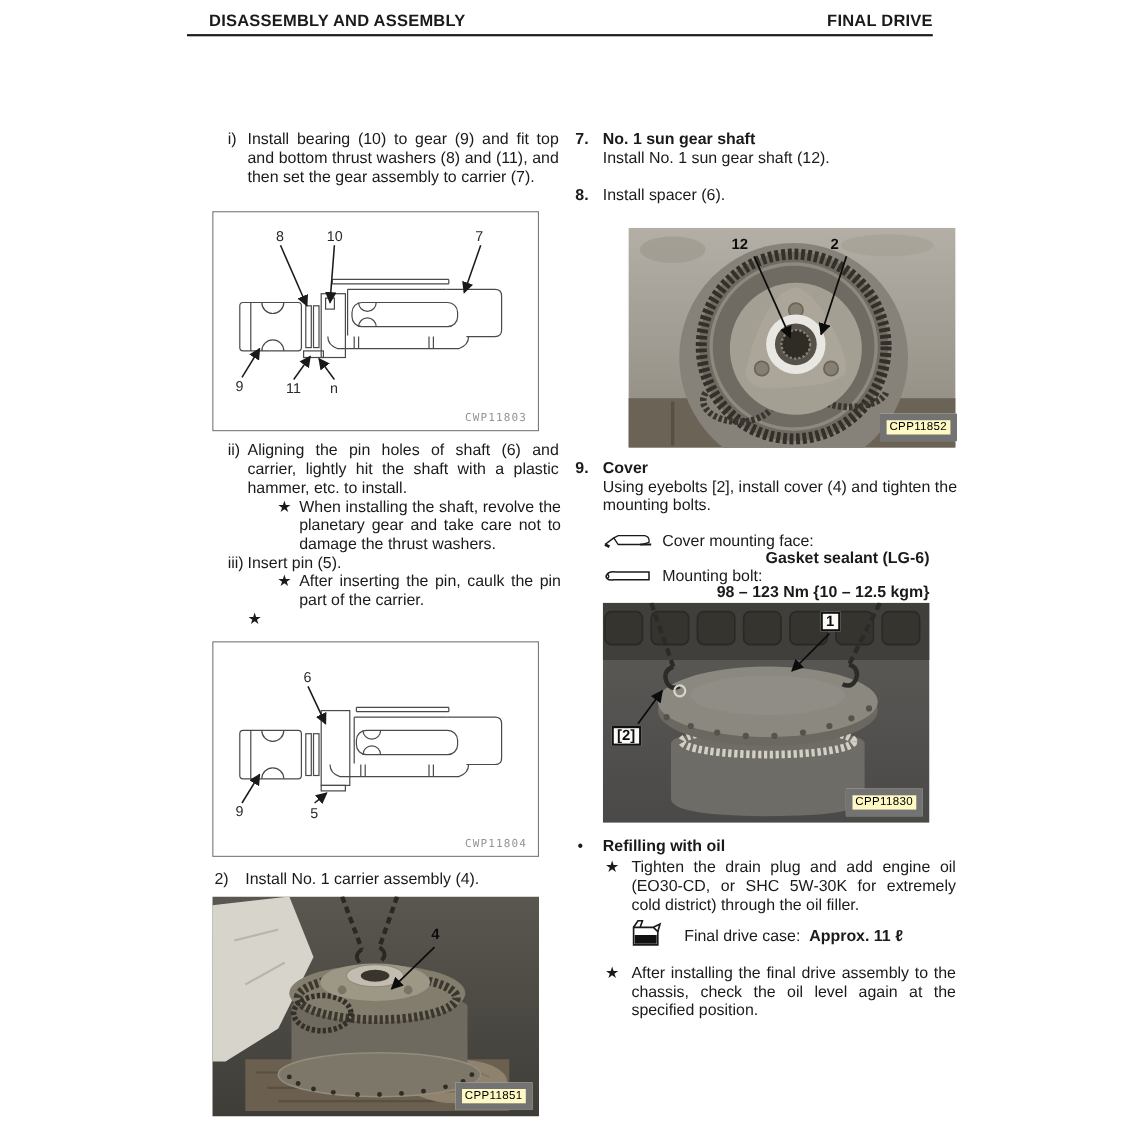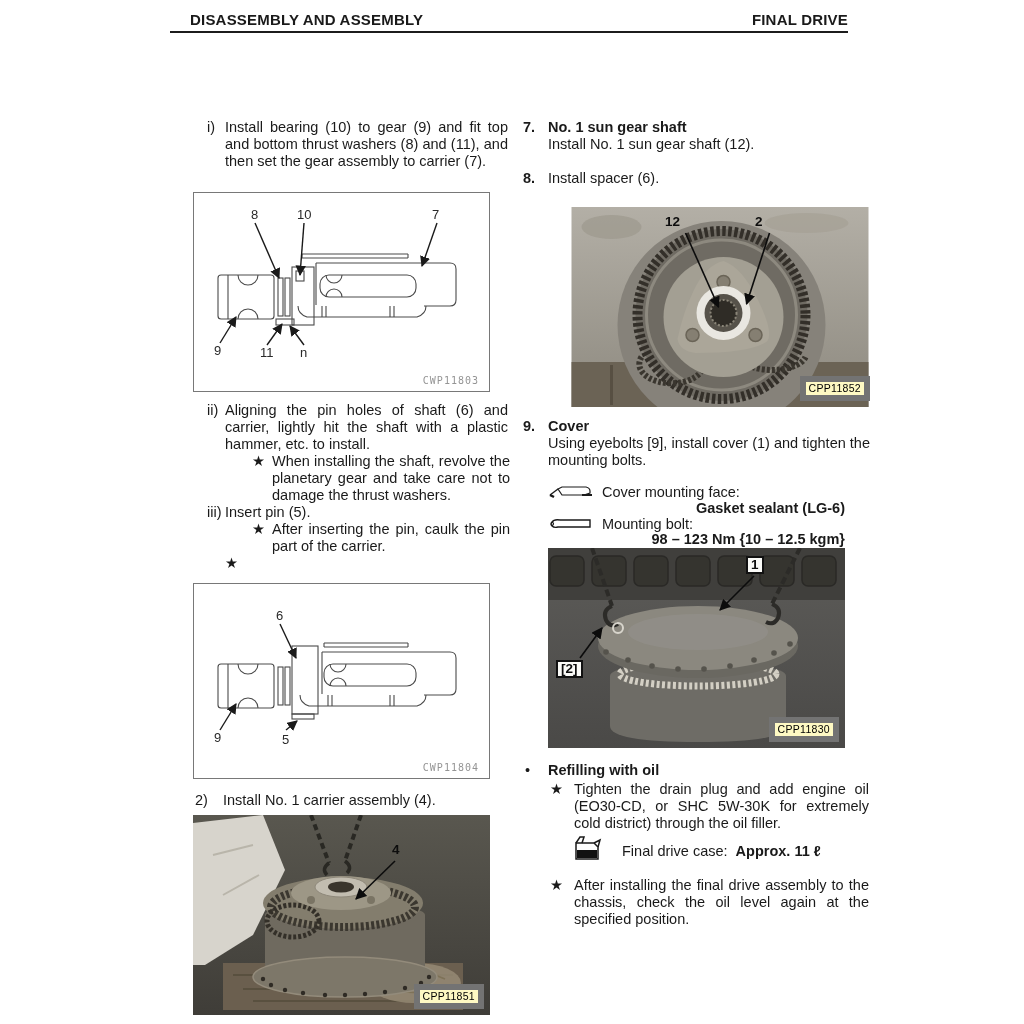--- a/index.html
+++ b/index.html
@@ -252,21 +252,21 @@
       </g>
     </svg>
     <span class="photo-label" style="left:101px; top:8px;">12</span>
     <span class="photo-label" style="left:191px; top:8px;">2</span>
     <span class="code-box">CPP11852</span>
   </div>
 
   <div class="sec" style="left:523px; top:418px; width:322px; padding-left:25px; text-align:justify;">
     <span class="num">9.</span>
     <div class="ttl" style="text-align:left;">Cover</div>
-    <div>Using eyebolts [9], install cover (1) and tighten the mounting bolts.</div>
+    <div>Using eyebolts [2], install cover (4) and tighten the mounting bolts.</div>
   </div>
 
   <svg class="spec-icon" style="left:548px; top:483px;" width="46" height="17" viewBox="0 0 46 17">
     <g stroke="#1a1a1a" stroke-width="1.4" fill="none">
       <path d="M2 12 L10 6"></path>
       <path d="M10 6 L14 4 L38 4 Q42 5 42 8 L42 10 L36 12 L14 12 Z" stroke-width="1.2"></path>
       <path d="M34 12 L44 12" stroke-width="2"></path>
       <path d="M2 12 L6 14" stroke-width="2.4"></path>
     </g>
   </svg>

